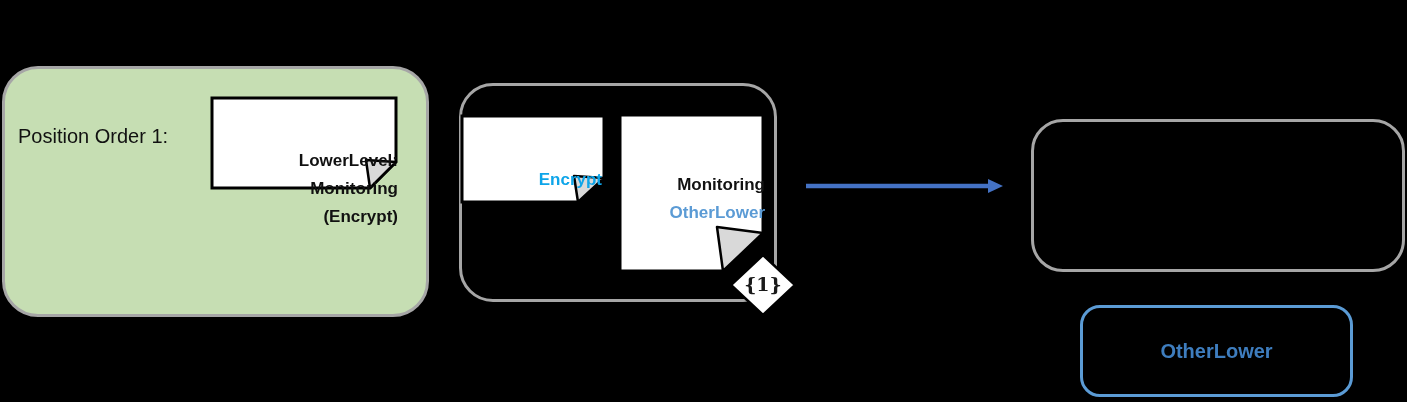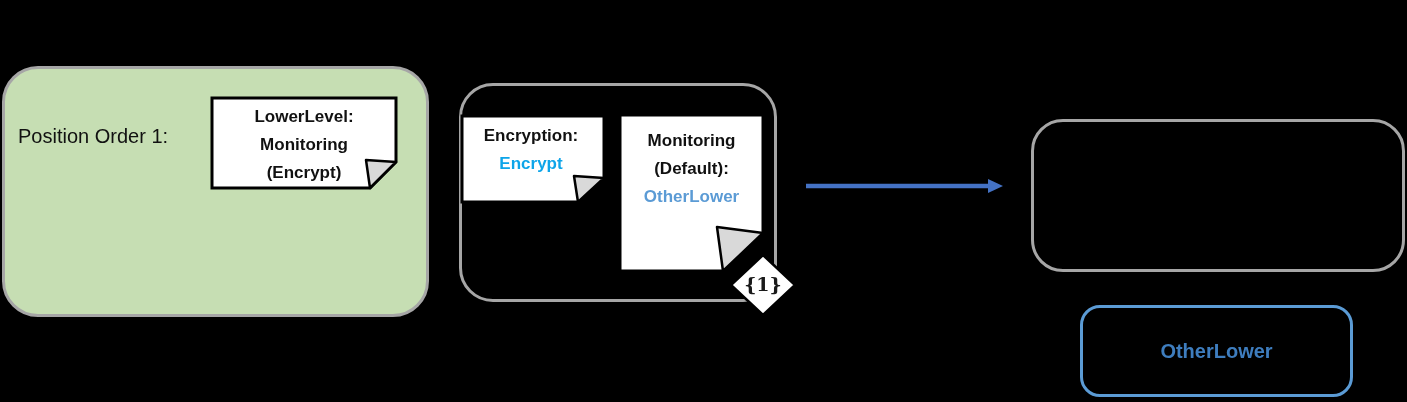--- a/index.html
+++ b/index.html
@@ -50,25 +50,26 @@
     color: #111111;
     font-size: 20px;
     font-weight: 400;
     white-space: nowrap;
   }
   
   .note { position: absolute; }
   .note svg { position: absolute; left: 0; top: 0; }
   .note-text {
     position: absolute; left: 0; right: 0;
-    text-align: center;
+    text-align: right;
     font-weight: 700;
     font-size: 17px;
     line-height: 28px;
     color: #111111;
+    margin-top: 44px;
   }
   .note-a { left: 210px; top: 96px; width: 188px; height: 94px; }
   .note-a .note-text { top: 7px; }
   .note-b { left: 460px; top: 114px; width: 146px; height: 90px; }
   .note-b .note-text { top: 8px; padding-right: 4px; }
   .note-c { left: 618px; top: 113px; width: 147px; height: 160px; }
   .note-c .note-text { top: 14px; }
   .red-text { color: #0ea5e9; }
   .blue-text { color: #5b9bd5; }
   
@@ -106,33 +107,31 @@
   </div>
 
   <div class="group policy-group"></div>
 
   <div class="note note-b">
     <svg width="146" height="90" viewBox="0 0 146 90">
       <path d="M2 2 L144 2 L144 64 L118 88 L2 88 Z" fill="#ffffff" stroke="#000000" stroke-width="3" stroke-linejoin="miter"></path>
       <path d="M118 88 L144 64 L114 62 Z" fill="#d9d9d9" stroke="#000000" stroke-width="2.5" stroke-linejoin="round"></path>
     </svg>
     <div class="note-text">
-      <div>Encryption:</div>
       <div class="red-text">Encrypt</div>
     </div>
   </div>
 
   <div class="note note-c">
     <svg width="147" height="160" viewBox="0 0 147 160">
       <path d="M2 2 L145 2 L145 120 L105 158 L2 158 Z" fill="#ffffff" stroke="#000000" stroke-width="3" stroke-linejoin="miter"></path>
       <path d="M105 158 L145 120 L99 114 Z" fill="#d9d9d9" stroke="#000000" stroke-width="2.5" stroke-linejoin="round"></path>
     </svg>
     <div class="note-text">
       <div>Monitoring</div>
-      <div>(Default):</div>
       <div class="blue-text">OtherLower</div>
     </div>
   </div>
 
   <div class="diamond-badge">
     <svg width="68" height="64" viewBox="0 0 68 64">
       <polygon points="34,2 66,32 34,62 2,32" fill="#ffffff" stroke="#000000" stroke-width="2.5"></polygon>
     </svg>
     <div class="diamond-label">{1}</div>
   </div>

